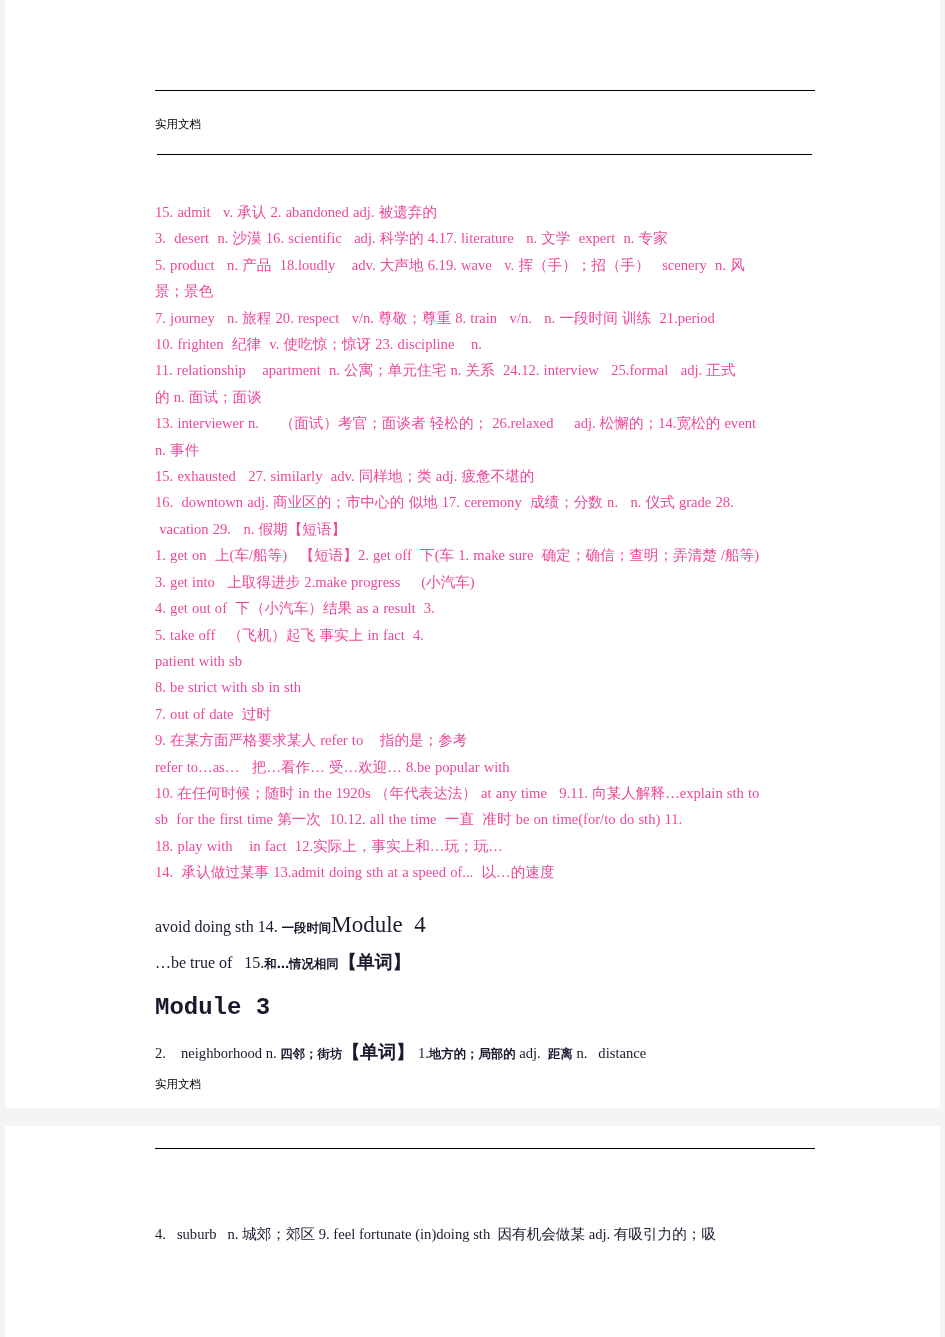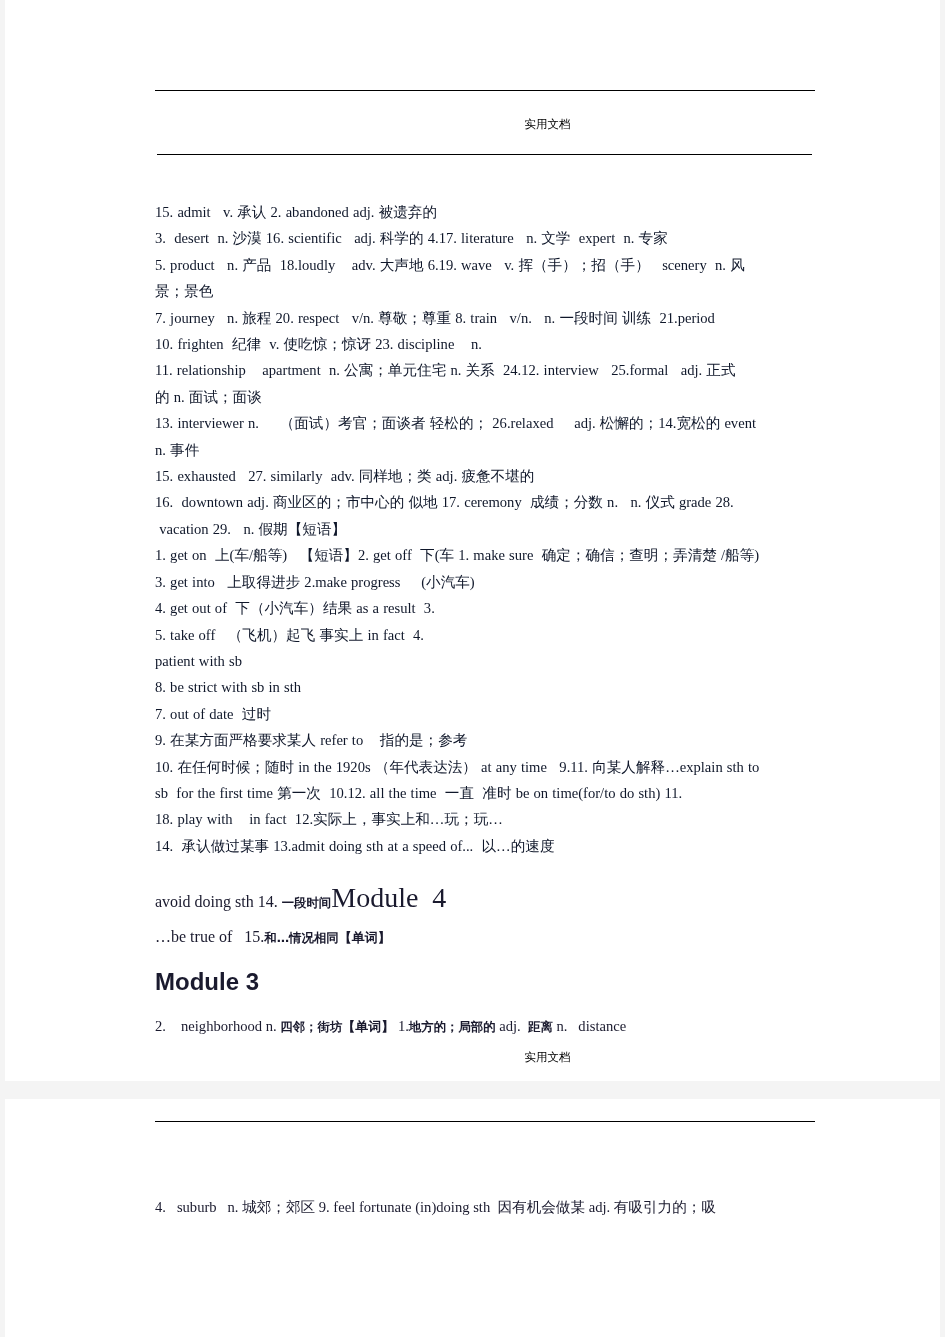--- a/index.html
+++ b/index.html
@@ -55,21 +55,20 @@
   }
   .rule-bottom {
     width: 655px;
     margin-left: 152px;
   }
   .watermark {
     font-family: "DejaVu Sans", "Liberation Sans", sans-serif;
     font-size: 11.5px;
     color: #000;
     letter-spacing: 0px;
-    text-align: center;
   }
   .header-block {
     padding-top: 90px;
   }
   .header-watermark {
     margin-left: 150px;
     padding-top: 26px;
     padding-bottom: 22px;
   }
   .footer-watermark {
@@ -79,44 +78,44 @@
   }
   .body-block {
     padding-top: 44px;
   }
   
   p.line {
     margin: 0;
     padding: 0;
     font-size: 14.6px;
     line-height: 26.4px;
-    color: #0f172a;
+    color: #ec4899;
     white-space: pre-wrap;
     word-spacing: 0.5px;
   }
   .cjk {
     font-family: "DejaVu Sans", "Liberation Sans", sans-serif;
     font-size: 12.4px;
     font-weight: 600;
   }
   .bold-cjk {
     font-family: "DejaVu Sans", "Liberation Sans", sans-serif;
-    font-size: 13px;
+    font-size: 18px;
     font-weight: 700;
   }
   .indent-2 { padding-left: 26px; }
   .module-head {
     font-size: 24px;
     line-height: 34px;
     margin: 0;
     color: #1a1a2e;
-    font-family: Liberation Sans, sans-serif;
+    font-family: Liberation Mono, monospace;
   }
   .module-inline {
-    font-size: 28px;
+    font-size: 23px;
     font-family: "Liberation Serif", "DejaVu Serif", serif;
     color: #1a1a2e;
     text-align: right;
   }
   .mixline {
     margin: 0;
     padding: 0;
     font-size: 14.6px;
     line-height: 34px;
     color: #1a1a2e;
@@ -160,20 +159,21 @@
       <p class="line">16.  downtown adj. 商业区的；市中心的 似地 17. ceremony  成绩；分数 n.   n. 仪式 grade 28.</p>
       <p class="line"> vacation 29.   n. 假期【短语】</p>
       <p class="line">1. get on  上(车/船等)   【短语】2. get off  下(车 1. make sure  确定；确信；查明；弄清楚 /船等)</p>
       <p class="line">3. get into   上取得进步 2.make progress     (小汽车)</p>
       <p class="line">4. get out of  下（小汽车）结果 as a result  3.</p>
       <p class="line">5. take off   （飞机）起飞 事实上 in fact  4.</p>
       <p class="line">patient with sb</p>
       <p class="line">8. be strict with sb in sth</p>
       <p class="line">7. out of date  过时</p>
       <p class="line">9. 在某方面严格要求某人 refer to    指的是；参考</p>
+      <p class="line">refer to…as…   把…看作… 受…欢迎… 8.be popular with</p>
       <p class="line">10. 在任何时候；随时 in the 1920s （年代表达法） at any time   9.11. 向某人解释…explain sth to</p>
       <p class="line">sb  for the first time 第一次  10.12. all the time  一直  准时 be on time(for/to do sth) 11.</p>
       <p class="line">18. play with    in fact  12.实际上，事实上和…玩；玩…</p>
       <p class="line">14.  承认做过某事 13.admit doing sth at a speed of...  以…的速度</p>
 
       <div class="block-gap-md"></div>
 
       <p class="mixline indent-2"><span class="small-sub">avoid doing sth 14. </span><span class="cjk">一段时间</span><span class="module-inline">Module  4</span></p>
 
       <p class="mixline indent-2"><span class="small-sub">…be true of   15.</span><span class="cjk">和…情况相同</span><span class="bold-cjk">【单词】</span></p>

